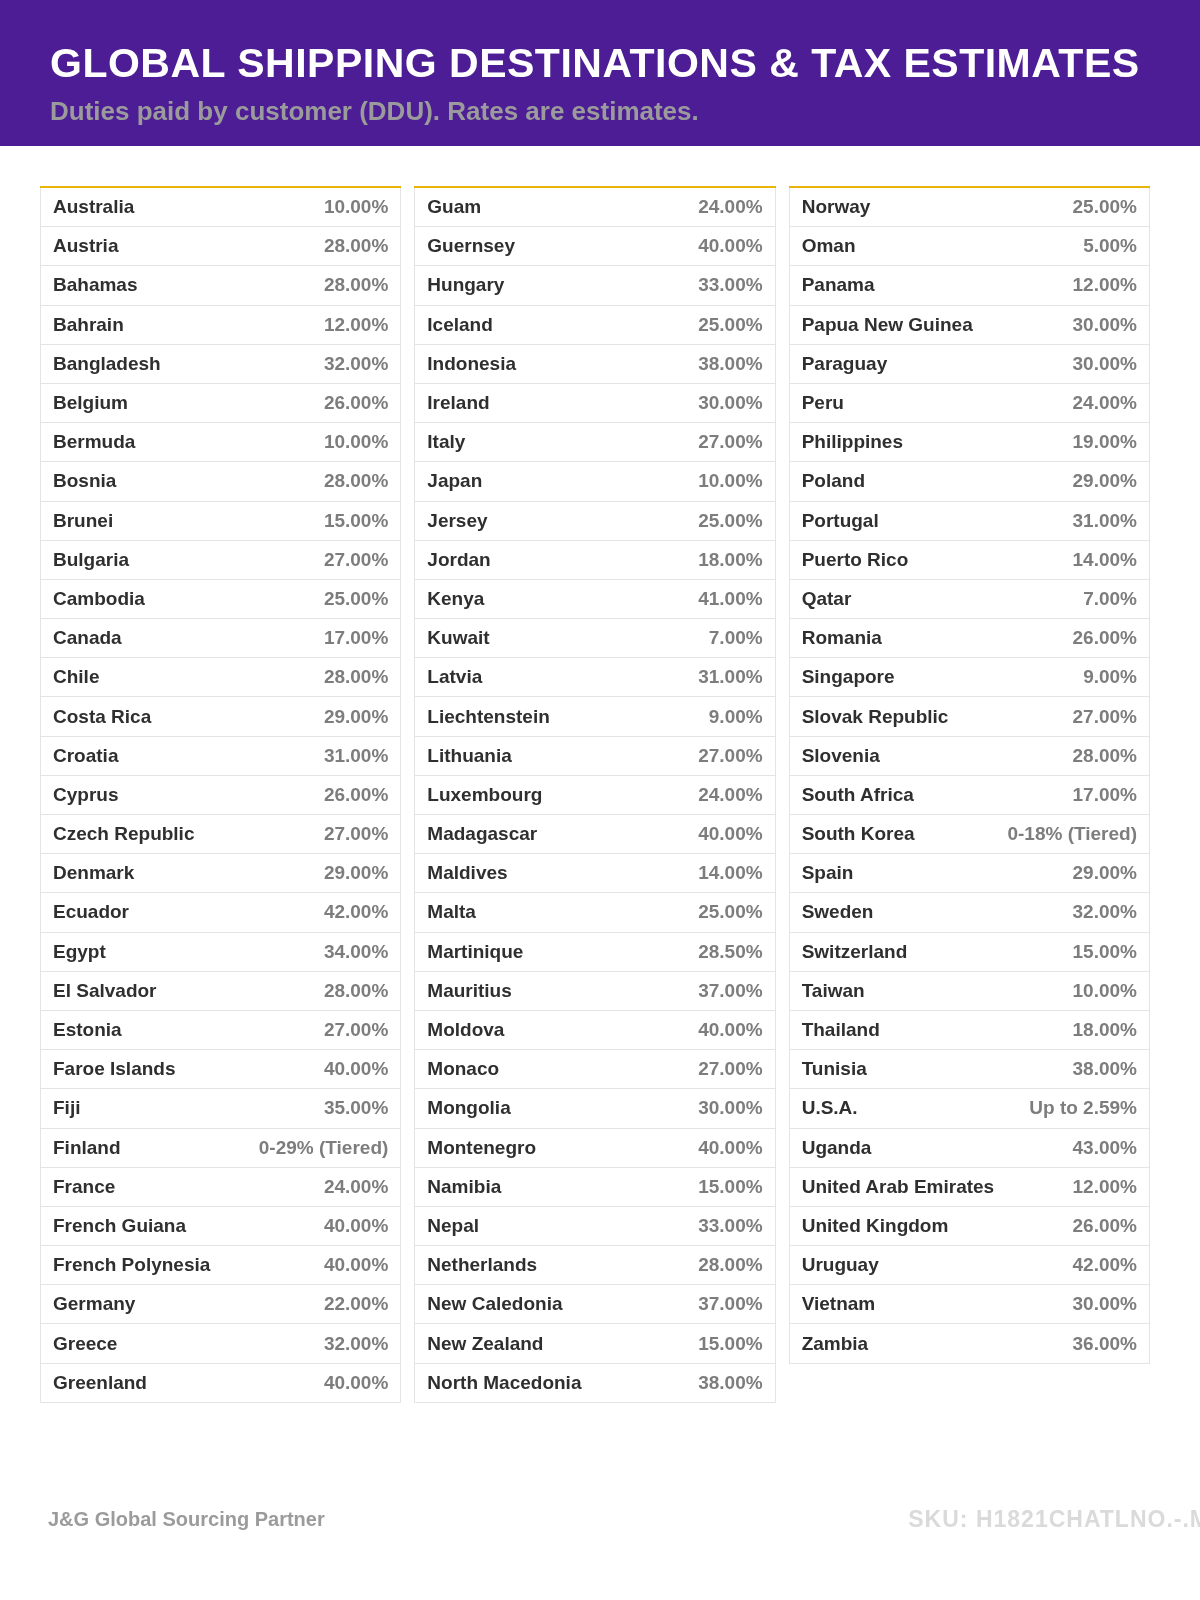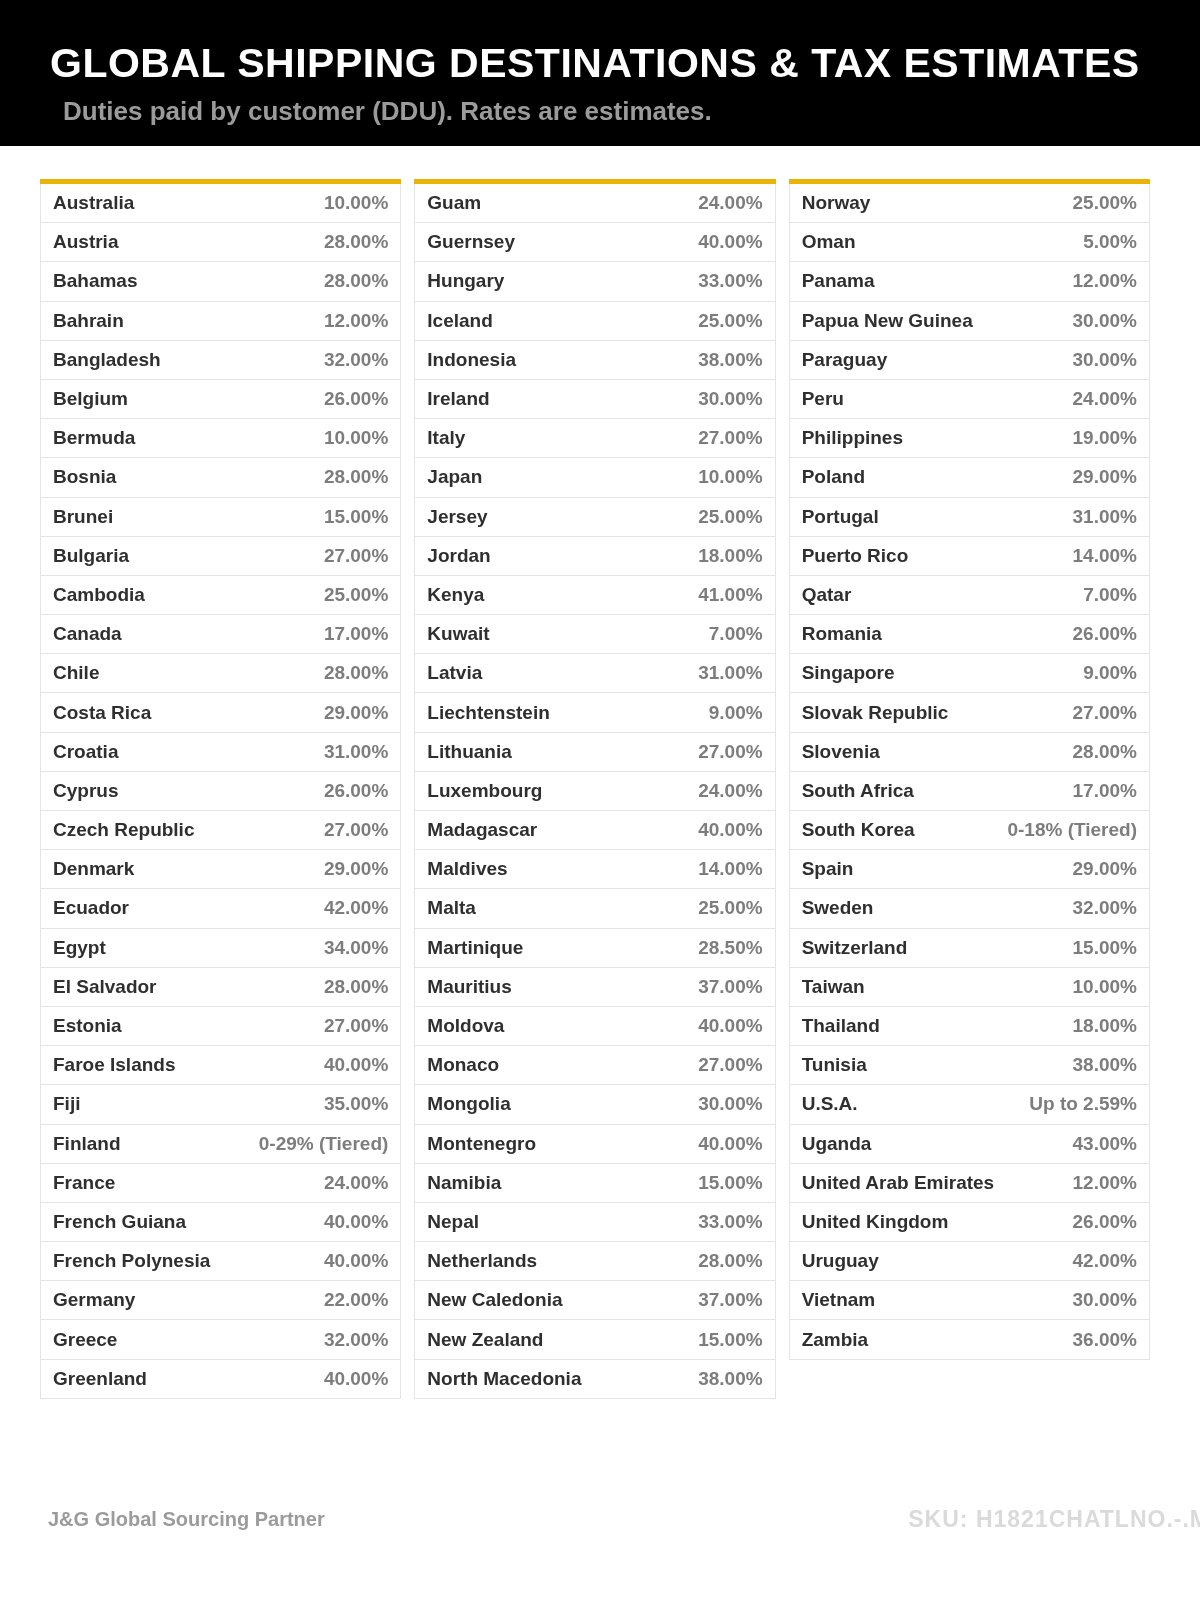--- a/index.html
+++ b/index.html
@@ -7,45 +7,44 @@
   .page {
     position: relative;
     width: 1200px;
     height: 1600px;
     background: #ffffff;
     overflow: hidden;
     font-family: "Liberation Sans", sans-serif;
   }
   .hdr {
     height: 146px;
-    background: #000000;
+    background: #4c1d95;
     padding: 40px 50px 0 50px;
   }
   .hdr h1 {
     color: #ffffff;
     font-size: 41px;
     font-weight: bold;
     letter-spacing: 0.5px;
     white-space: nowrap;
   }
   .hdr p {
     margin-top: 9px;
     color: #9b9b9b;
     font-size: 26px;
     font-weight: bold;
-    margin-left: 13px;
   }
   .tbl {
     display: grid;
     grid-template-columns: repeat(3, 1fr);
     column-gap: 13px;
     align-items: start;
     padding: 33px 50px 0 40px;
   }
-  .col { border-top: 5px solid #eab308; }
+  .col { border-top: 2px solid #eab308; margin-top: 7px; }
   .row {
     display: flex;
     align-items: center;
     justify-content: space-between;
     height: 39.2px;
     padding: 0 12px;
     background: #ffffff;
     border: 1px solid #e4e4e4;
     border-top: none;
   }

